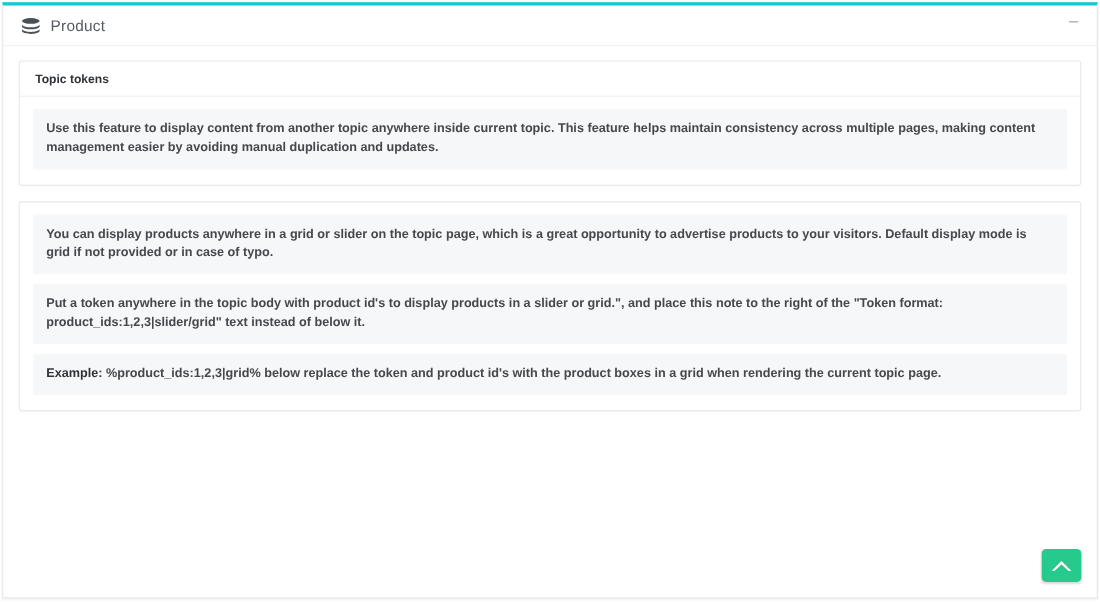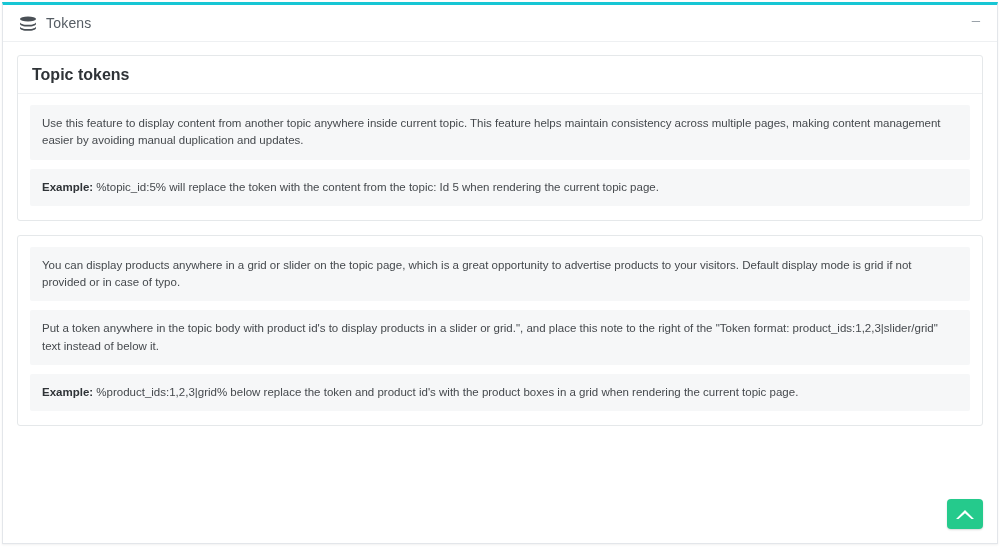--- a/index.html
+++ b/index.html
@@ -68,25 +68,26 @@
   .card {
     border: 1px solid #e5e8ea;
     border-radius: 3px;
     background: #ffffff;
     margin-bottom: 14px;
   }
   .card-head {
     padding: 10px 14px 9px 14px;
     border-bottom: 1px solid #edeff1;
     font-weight: bold;
-    font-size: 16px;
+    font-size: 11px;
     color: #2f3337;
   }
   .card-body {
     padding: 11px 12px 3px 12px;
+    font-weight: bold;
   }
   .note {
     background: #f6f7f8;
     border-radius: 2px;
     padding: 10px 12px;
     margin-bottom: 9px;
     line-height: 1.5;
     color: #45494d;
     font-size: 11.5px;
   }
@@ -118,34 +119,31 @@
 <div class="panel">
 
   <div class="panel-header">
     <span class="stack-icon">
       <svg width="18" height="16" viewBox="0 0 18 16">
         <ellipse cx="9" cy="3" rx="8" ry="2.6" fill="#4a5056"></ellipse>
         <path d="M1 6.2c0 1.44 3.58 2.6 8 2.6s8-1.16 8-2.6v1.8c0 1.44-3.58 2.6-8 2.6S1 9.44 1 8z" fill="#4a5056"></path>
         <path d="M1 10.4c0 1.44 3.58 2.6 8 2.6s8-1.16 8-2.6v1.8c0 1.44-3.58 2.6-8 2.6s-8-1.16-8-2.6z" fill="#4a5056"></path>
       </svg>
     </span>
-    <span class="panel-title">Tokens</span>
+    <span class="panel-title">Product</span>
     <span class="minimize-btn">–</span>
   </div>
 
   <div class="panel-body">
 
     <div class="card">
       <div class="card-head">Topic tokens</div>
       <div class="card-body">
         <div class="note">
           <span>Use this feature to display content from another topic anywhere inside current topic. This feature helps maintain consistency across multiple pages, making content management easier by avoiding manual duplication and updates.</span>
-        </div>
-        <div class="note">
-          <b>Example:</b><span> %topic_id:5% will replace the token with the content from the topic: Id 5 when rendering the current topic page.</span>
         </div>
       </div>
     </div>
 
     <div class="card">
       <div class="card-body">
         <div class="note">
           <span>You can display products anywhere in a grid or slider on the topic page, which is a great opportunity to advertise products to your visitors. Default display mode is grid if not provided or in case of typo.</span>
         </div>
         <div class="note">

